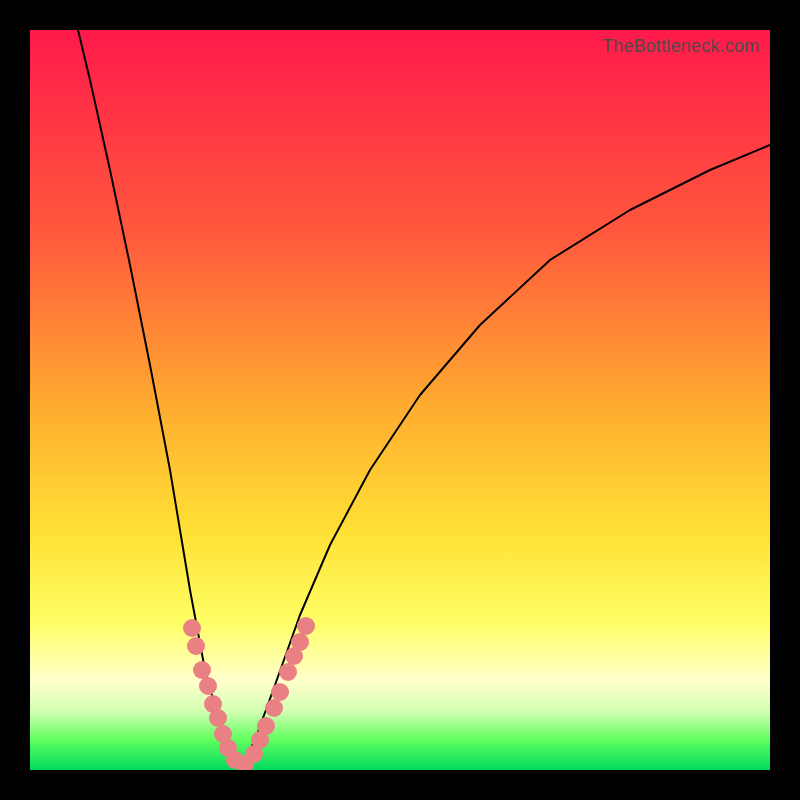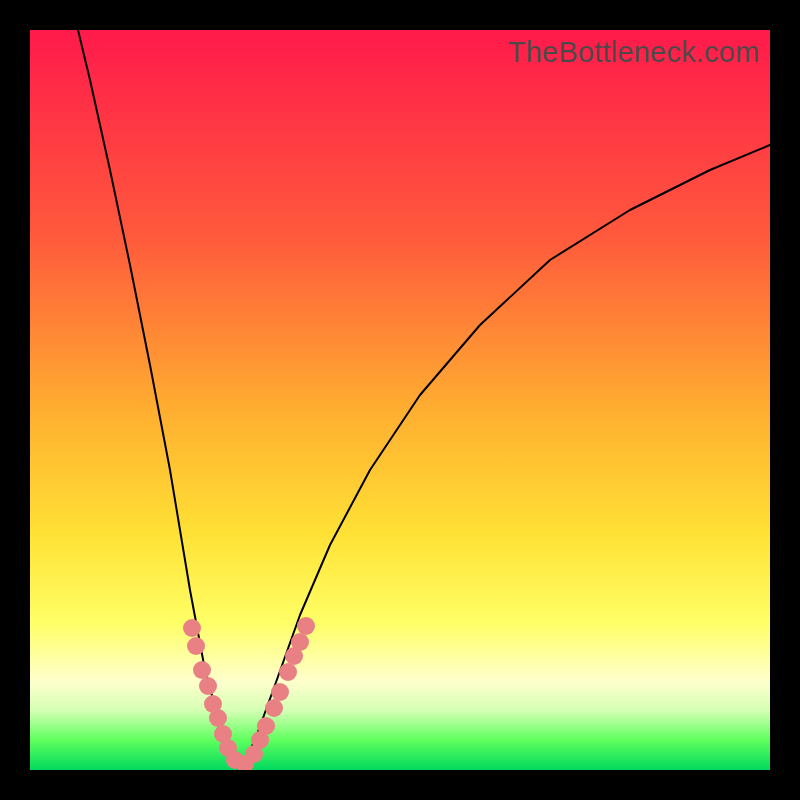--- a/index.html
+++ b/index.html
@@ -32,21 +32,21 @@
       #d4ffb3 92%,
       #5eff5e 96%,
       #00d95e 100%
     );
   }
   .watermark {
     position: absolute;
     top: 6px;
     right: 10px;
     color: #4a4a4a;
-    font-size: 29px;
+    font-size: 18px;
     font-weight: 500;
     letter-spacing: 0.2px;
     user-select: none;
   }
   svg {
     position: absolute;
     left: 0;
     top: 0;
   }
 </style>

